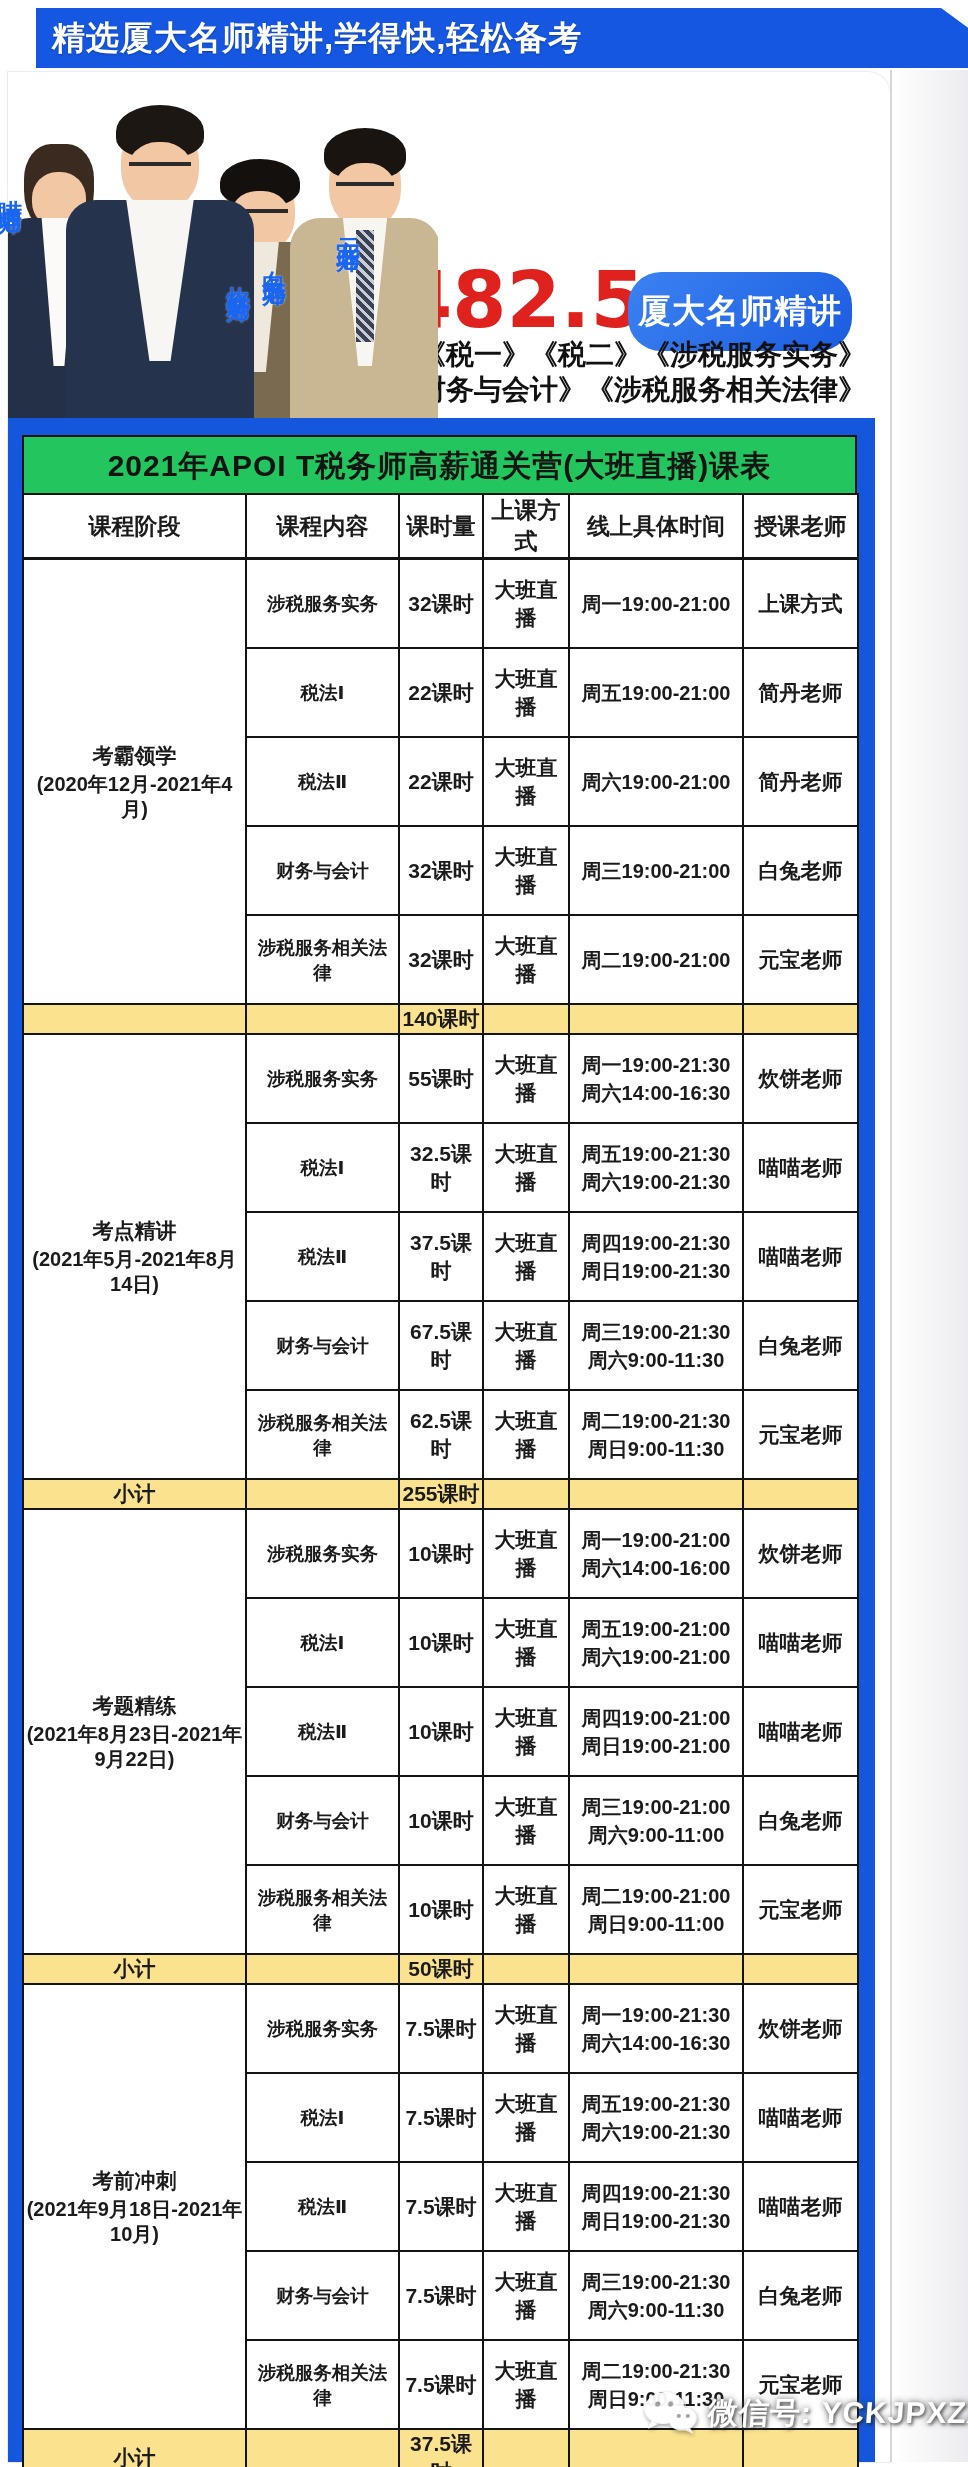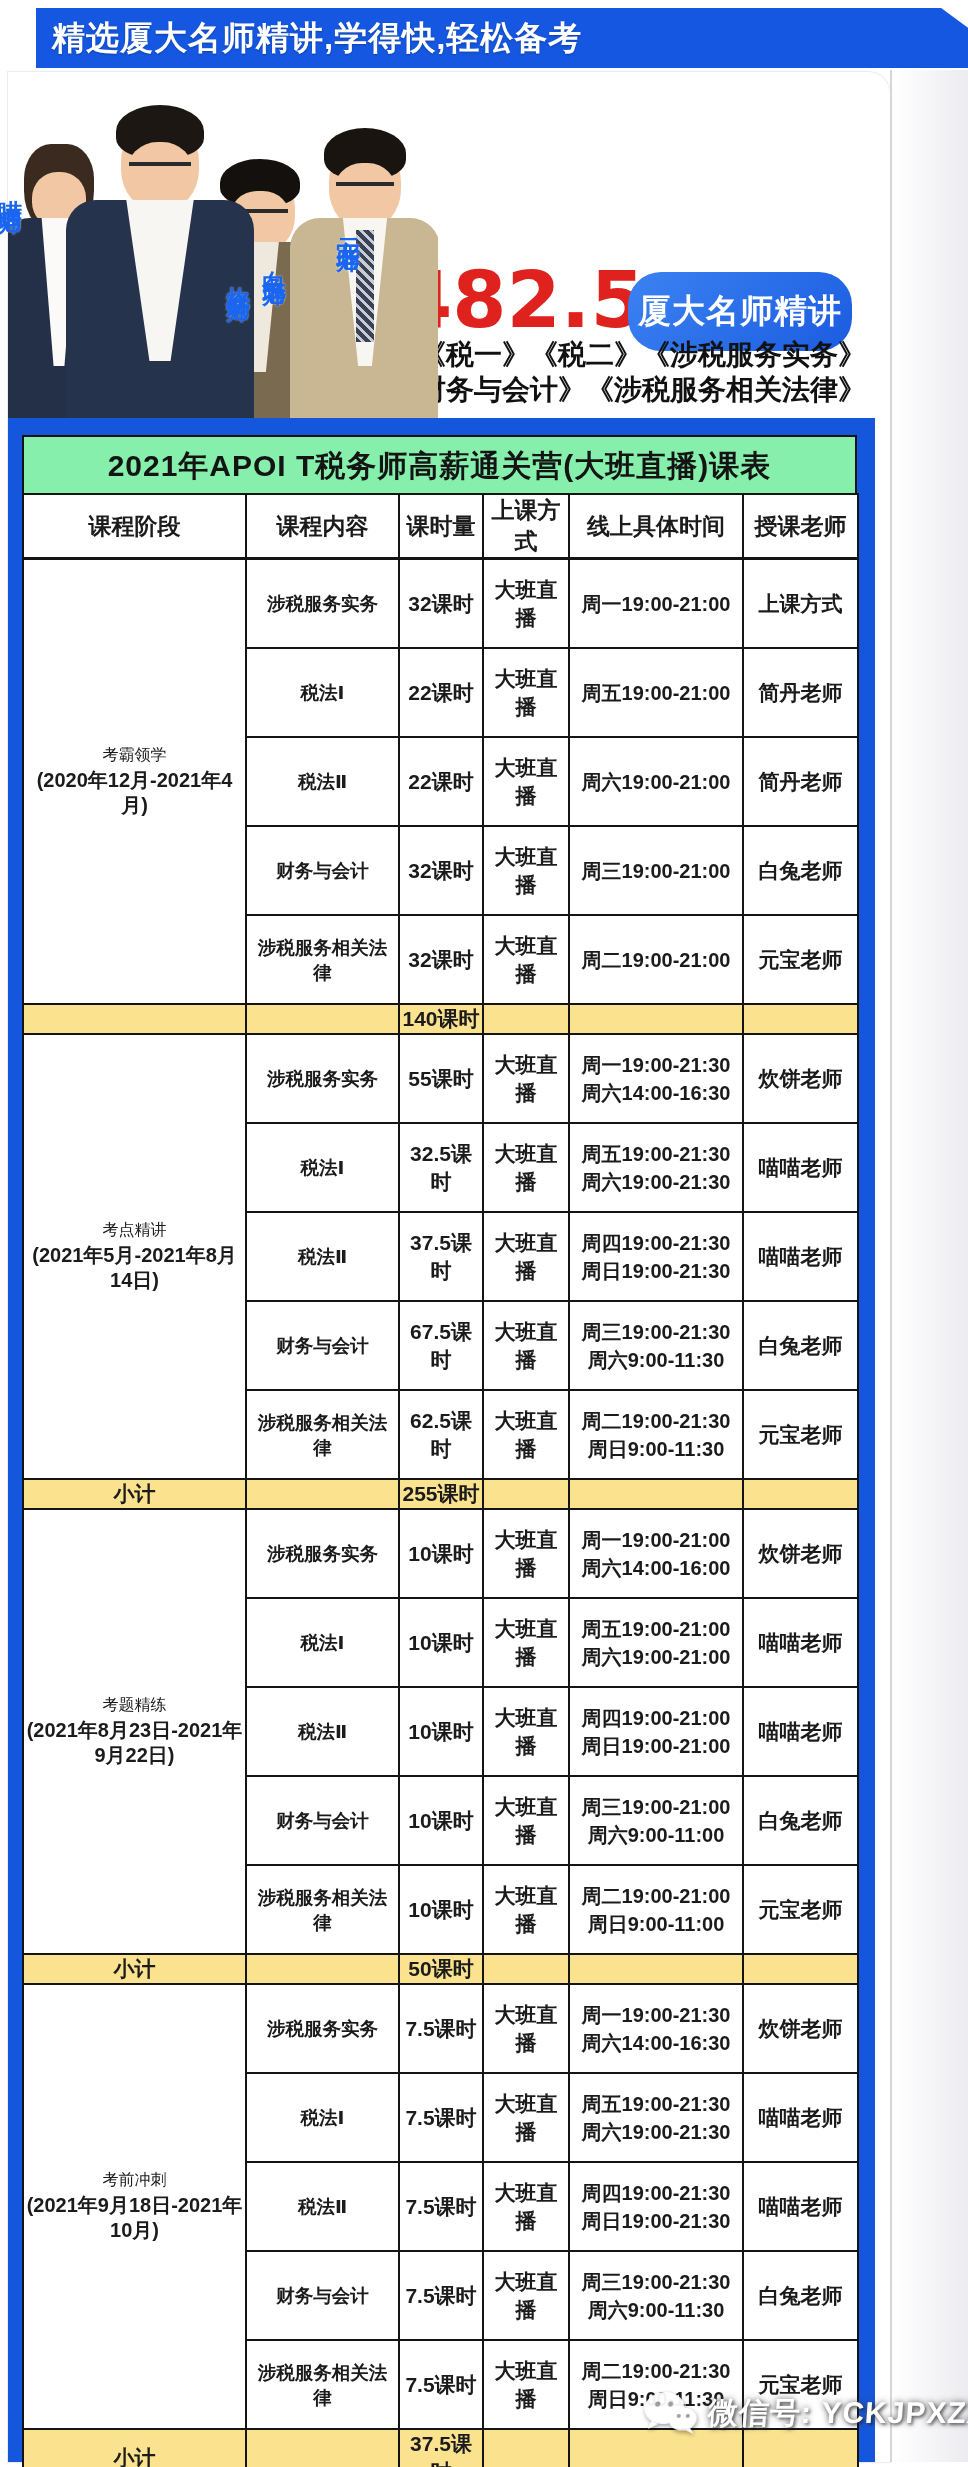--- a/index.html
+++ b/index.html
@@ -47,36 +47,36 @@
   .hours-unit{font-size:32px;font-weight:bold;color:#151515;margin-left:8px;}
   .badge{position:absolute;left:628px;top:272px;width:224px;height:79px;border-radius:33px;
          background:linear-gradient(135deg,#3c82f2,#1b5ce0);display:flex;align-items:center;
          justify-content:center;color:#fff;font-size:33px;font-weight:bold;letter-spacing:1px;}
   .books{position:absolute;right:102px;text-align:right;font-size:28px;font-weight:bold;color:#111;}
   .books.l1{top:336px;}
   .books.l2{top:371px;}
 
   
   .blue-panel{position:absolute;left:8px;top:418px;width:867px;height:2044px;background:#1557DC;}
-  .tbl-title{position:absolute;left:22px;top:435px;width:831px;height:58px;background:#86efac;
+  .tbl-title{position:absolute;left:22px;top:435px;width:831px;height:58px;background:#22c55e;
              border:2px solid #141414;display:flex;align-items:center;justify-content:center;
              font-size:30px;font-weight:bold;color:#141414;letter-spacing:1px;}
   table.sched{position:absolute;left:22px;top:493px;width:835px;border-collapse:collapse;
               table-layout:fixed;background:#fff;}
   table.sched td,table.sched th{border:2px solid #141414;color:#1b1b1b;text-align:center;
               vertical-align:middle;padding:0 2px;overflow:hidden;}
   table.sched th{height:62px;font-size:23px;font-weight:bold;border-bottom-width:3px;}
   tr.course-row td{height:87px;}
   td.course-cell{font-size:18.5px;font-weight:bold;}
   td.hours-cell{font-size:21px;font-weight:bold;}
   td.method-cell{font-size:21px;font-weight:bold;}
   td.time-cell{font-size:20px;font-weight:bold;line-height:1.4;border-radius:31px;}
   td.teacher-cell{font-size:21px;font-weight:bold;}
   td.stage-cell{font-weight:bold;}
-  .stage-name{font-size:16px;font-weight:normal;}
+  .stage-name{font-size:21px;font-weight:bold;}
   .stage-dates{font-size:20px;font-weight:bold;line-height:1.25;margin-top:2px;}
   tr.subtotal-row td{height:28px;background:#FBE28E;font-size:21px;font-weight:bold;margin-top:8px;}
 
   
   .watermark{position:absolute;left:642px;top:2390px;display:flex;align-items:center;z-index:20;
              transform:skewX(-4deg);}
   .wm-text{color:#ffffff;font-size:30px;font-weight:bold;margin-left:10px;letter-spacing:1px;
            text-shadow:0 0 6px rgba(70,70,70,.9),2px 2px 3px rgba(0,0,0,.45);white-space:nowrap;}
   .wm-icon{filter:drop-shadow(1px 2px 2px rgba(0,0,0,.4));opacity:.95;}
 </style>

